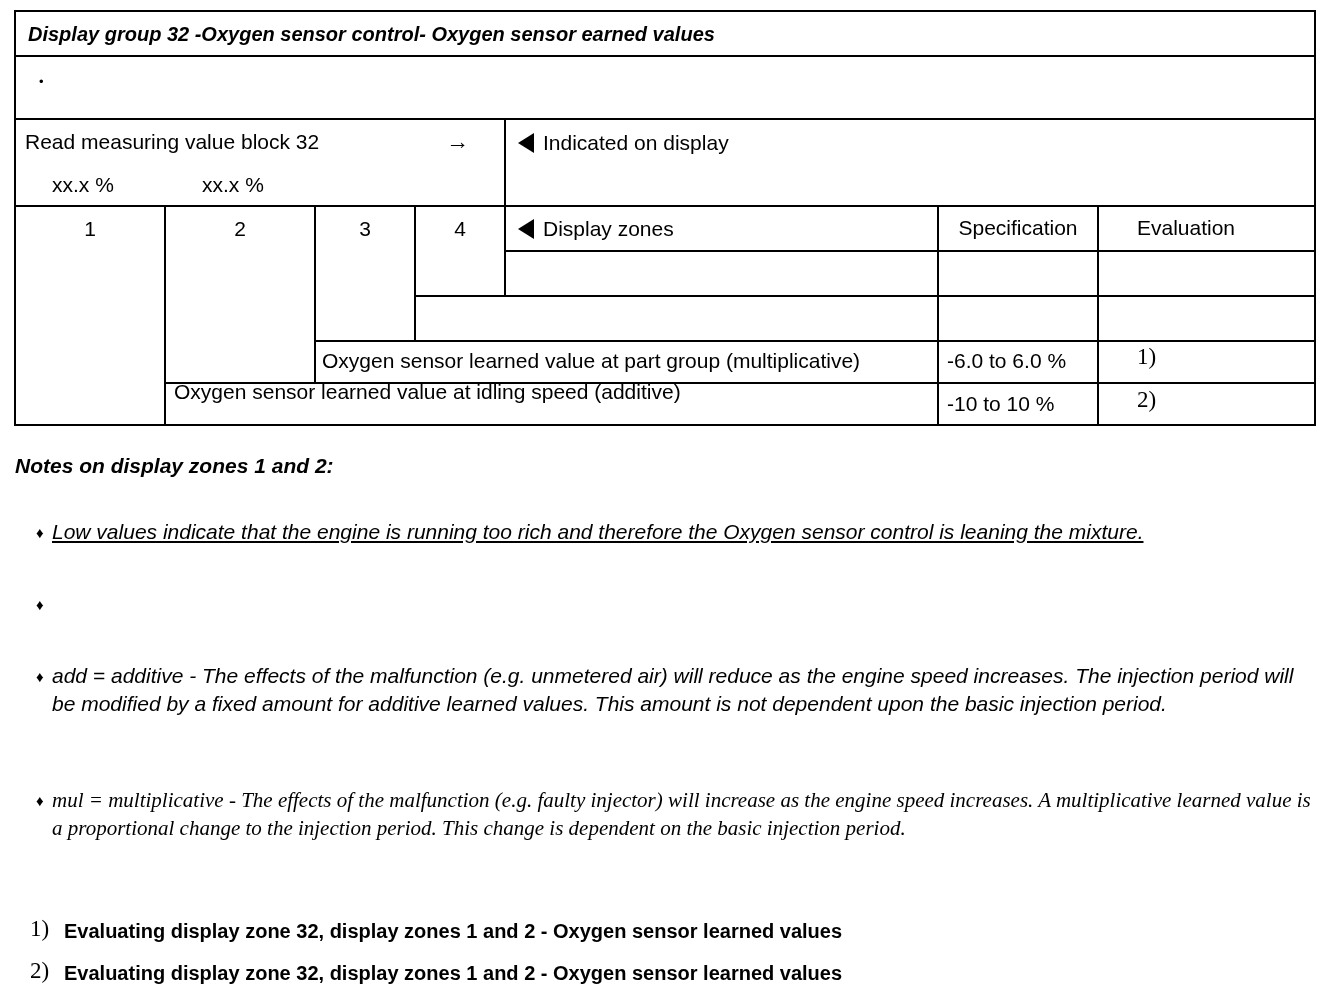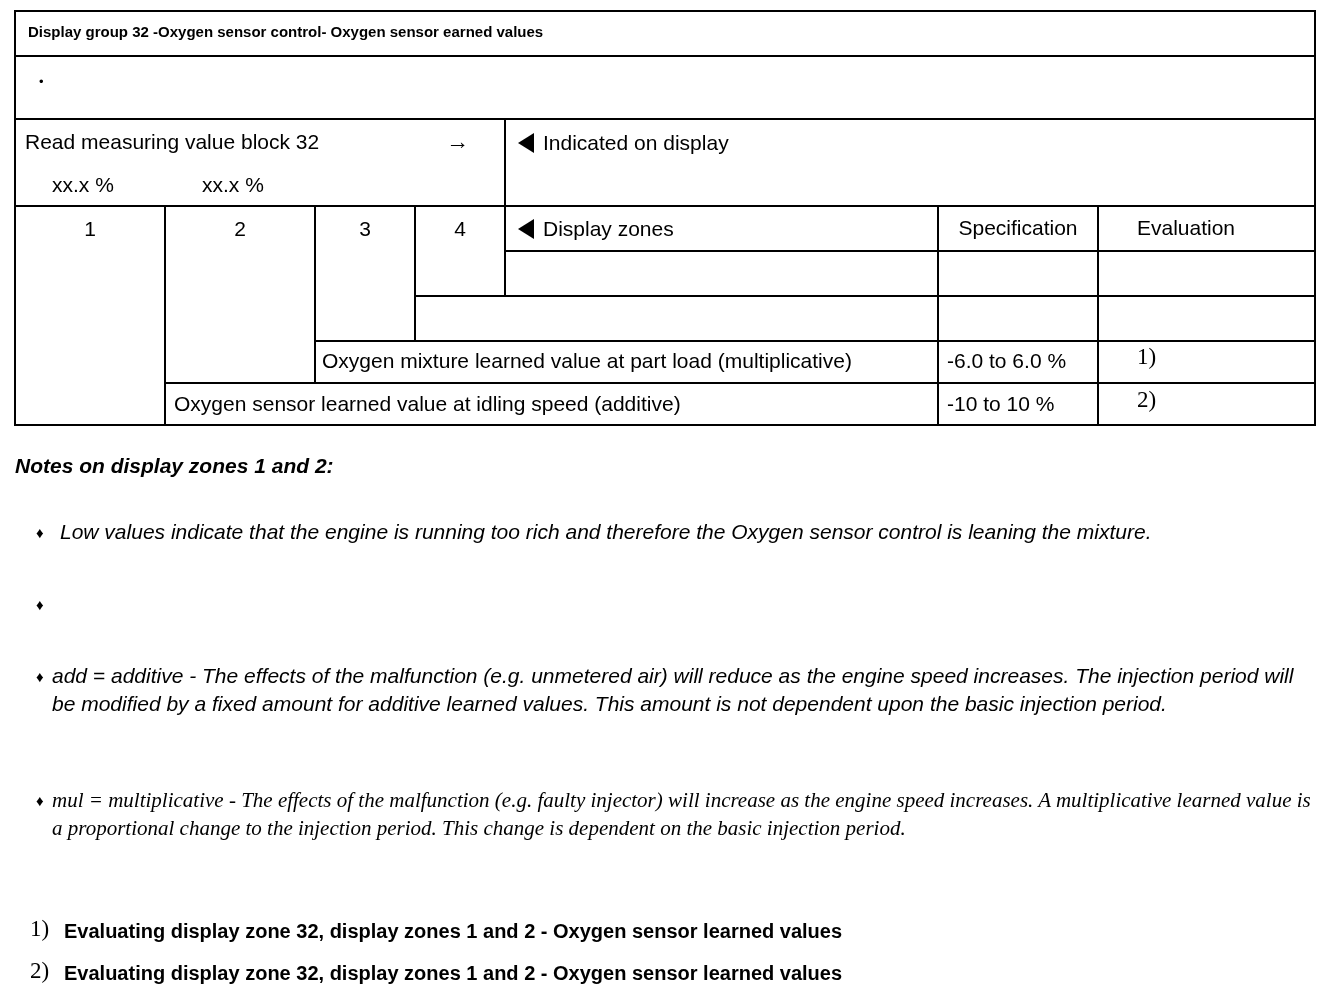--- a/index.html
+++ b/index.html
@@ -6,21 +6,21 @@
   html, body { margin: 0; padding: 0; background: #ffffff; }
   .page {
     position: relative; width: 1328px; height: 1000px;
     background: #ffffff; color: #000;
     font-family: "Liberation Sans", sans-serif;
   }
   .box   { position: absolute; border: 2px solid #000; }
   .hline { position: absolute; height: 2px; background: #000; }
   .vline { position: absolute; width: 2px;  background: #000; }
   .txt   { position: absolute; font-size: 21px; white-space: nowrap; color: #000; }
-  .sm    { font-size: 15px; }
+  .sm    { font-size: 20px; font-style: italic; }
   .bold  { font-weight: bold; }
   .ctr   { text-align: center; }
   .tri {
     display: inline-block; width: 0; height: 0;
     border-top: 10px solid transparent; border-bottom: 10px solid transparent;
     border-right: 16px solid #000; margin-right: 9px; vertical-align: -3px;
   }
   .serifmark { font-family: "Liberation Serif", serif; font-size: 23px; }
   .noteheading { position: absolute; font-size: 21px; font-weight: bold; font-style: italic; white-space: nowrap; }
   .note { position: absolute; font-size: 21px; font-style: italic; line-height: 28px; width: 1262px; }
@@ -67,32 +67,32 @@
   <div class="txt ctr" style="left:164px; top:217px; width:152px;">2</div>
   <div class="txt ctr" style="left:314px; top:217px; width:102px;">3</div>
   <div class="txt ctr" style="left:414px; top:217px; width:92px;">4</div>
 
   <div class="txt" style="left:518px; top:217px;">
     <span class="tri"></span><span>Display zones</span>
   </div>
   <div class="txt ctr" style="left:939px;  top:216px; width:158px;">Specification</div>
   <div class="txt ctr" style="left:1099px; top:216px; width:174px;">Evaluation</div>
 
-  <div class="txt" style="left:322px; top:349px;">Oxygen mixture learned value at part load (multiplicative)</div>
+  <div class="txt" style="left:322px; top:349px;">Oxygen sensor learned value at part group (multiplicative)</div>
   <div class="txt" style="left:947px; top:349px;">-6.0 to 6.0 %</div>
   <div class="txt serifmark" style="left:1137px; top:344px;">1)</div>
 
-  <div class="txt" style="left:174px; top:392px;">Oxygen sensor learned value at idling speed (additive)</div>
+  <div class="txt" style="left:174px; top:380px;">Oxygen sensor learned value at idling speed (additive)</div>
   <div class="txt" style="left:947px; top:392px;">-10 to 10 %</div>
   <div class="txt serifmark" style="left:1137px; top:387px;">2)</div>
 
   <div class="noteheading" style="left:15px; top:454px;">Notes on display zones 1 and 2:</div>
 
   <span class="diamond" style="left:36px; top:524px;">♦</span>
-  <div class="note" style="left:60px; top:518px;">Low values indicate that the engine is running too rich and therefore the Oxygen sensor control is leaning the mixture.</div>
+  <div class="note" style="left:52px; top:518px;text-decoration:underline;">Low values indicate that the engine is running too rich and therefore the Oxygen sensor control is leaning the mixture.</div>
 
   <span class="diamond" style="left:36px; top:596px;">♦</span>
 
   <span class="diamond" style="left:36px; top:668px;">♦</span>
   <div class="note" style="left:52px; top:662px;">add = additive - The effects of the malfunction (e.g. unmetered air) will reduce as the engine speed increases. The injection period will be modified by a fixed amount for additive learned values. This amount is not dependent upon the basic injection period.</div>
 
   <span class="diamond" style="left:36px; top:792px;">♦</span>
   <div class="note" style="left:52px; top:786px;font-family:Liberation Serif, serif;">mul = multiplicative - The effects of the malfunction (e.g. faulty injector) will increase as the engine speed increases. A multiplicative learned value is a proportional change to the injection period. This change is dependent on the basic injection period.</div>
 
   <div class="fnmark" style="left:30px; top:916px;">1)</div>

